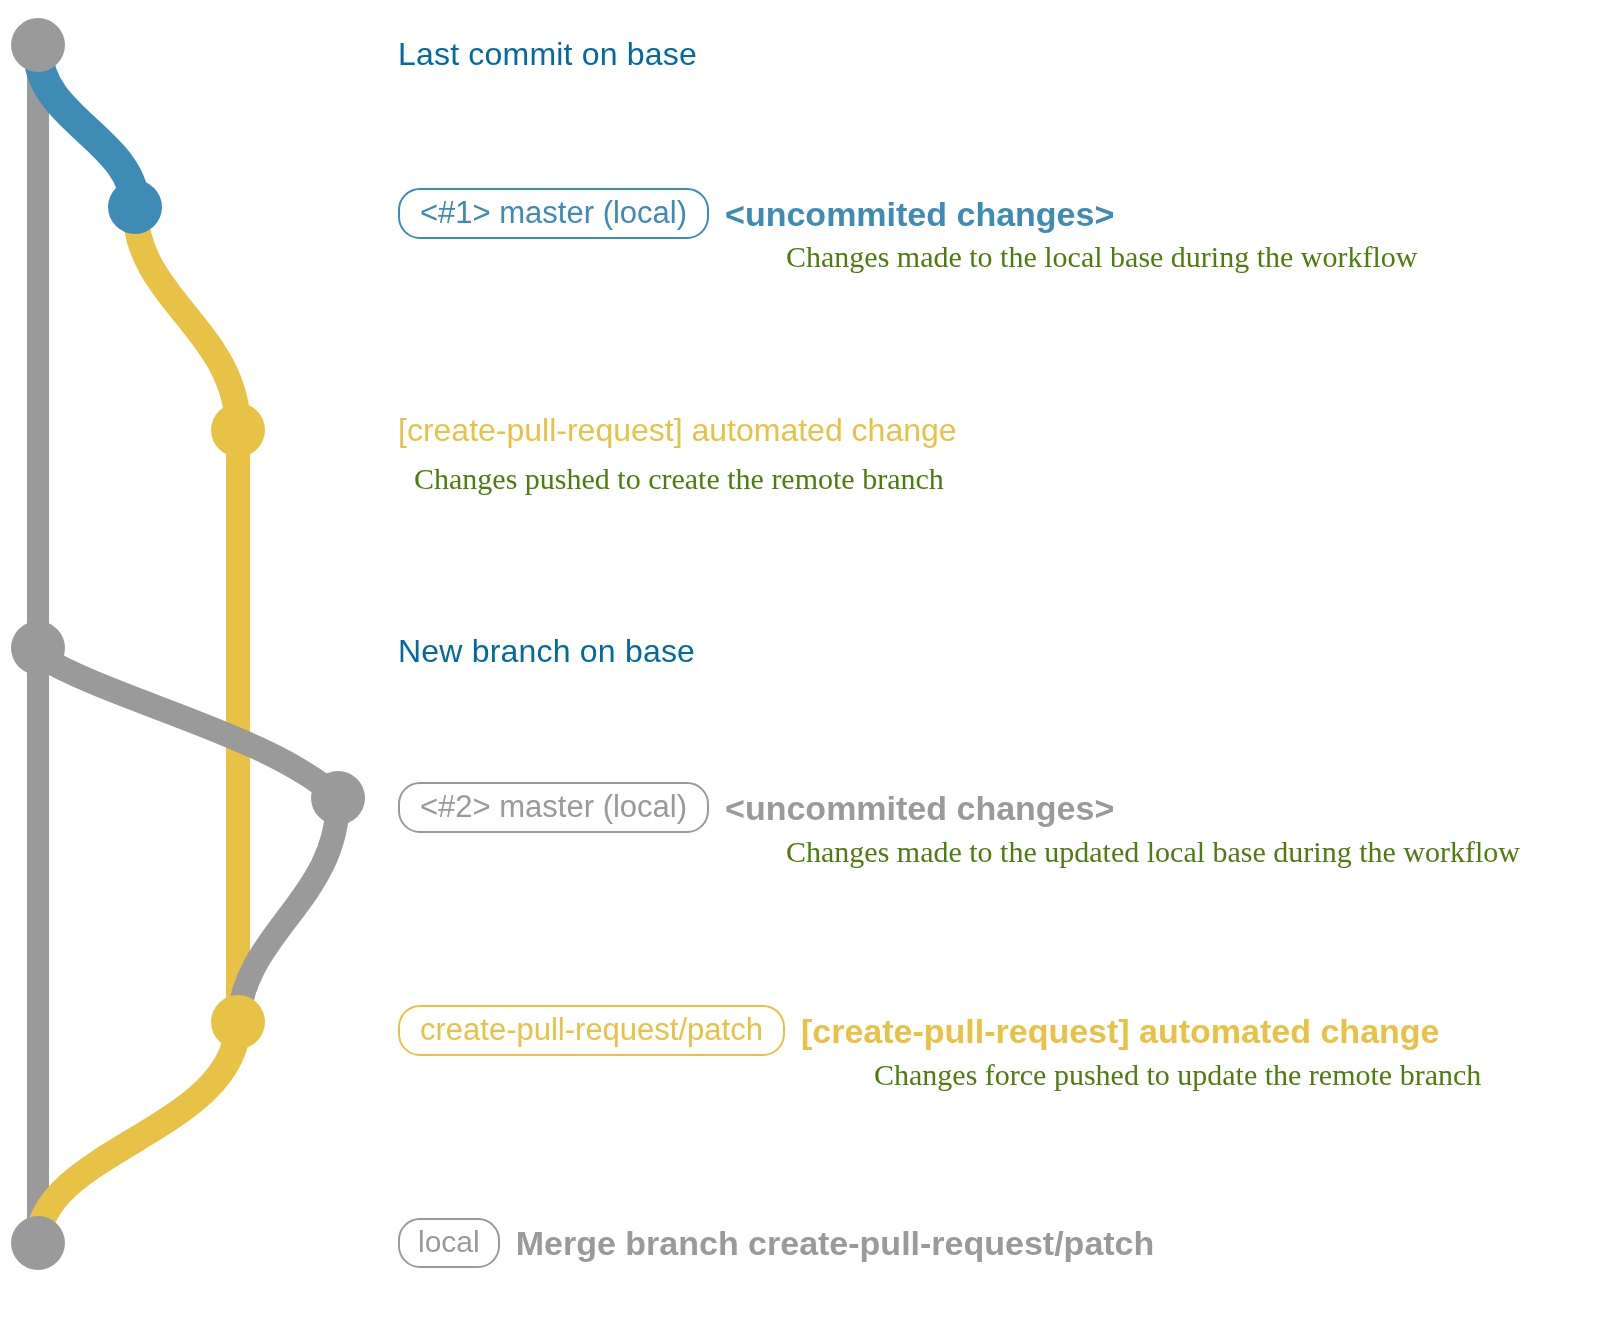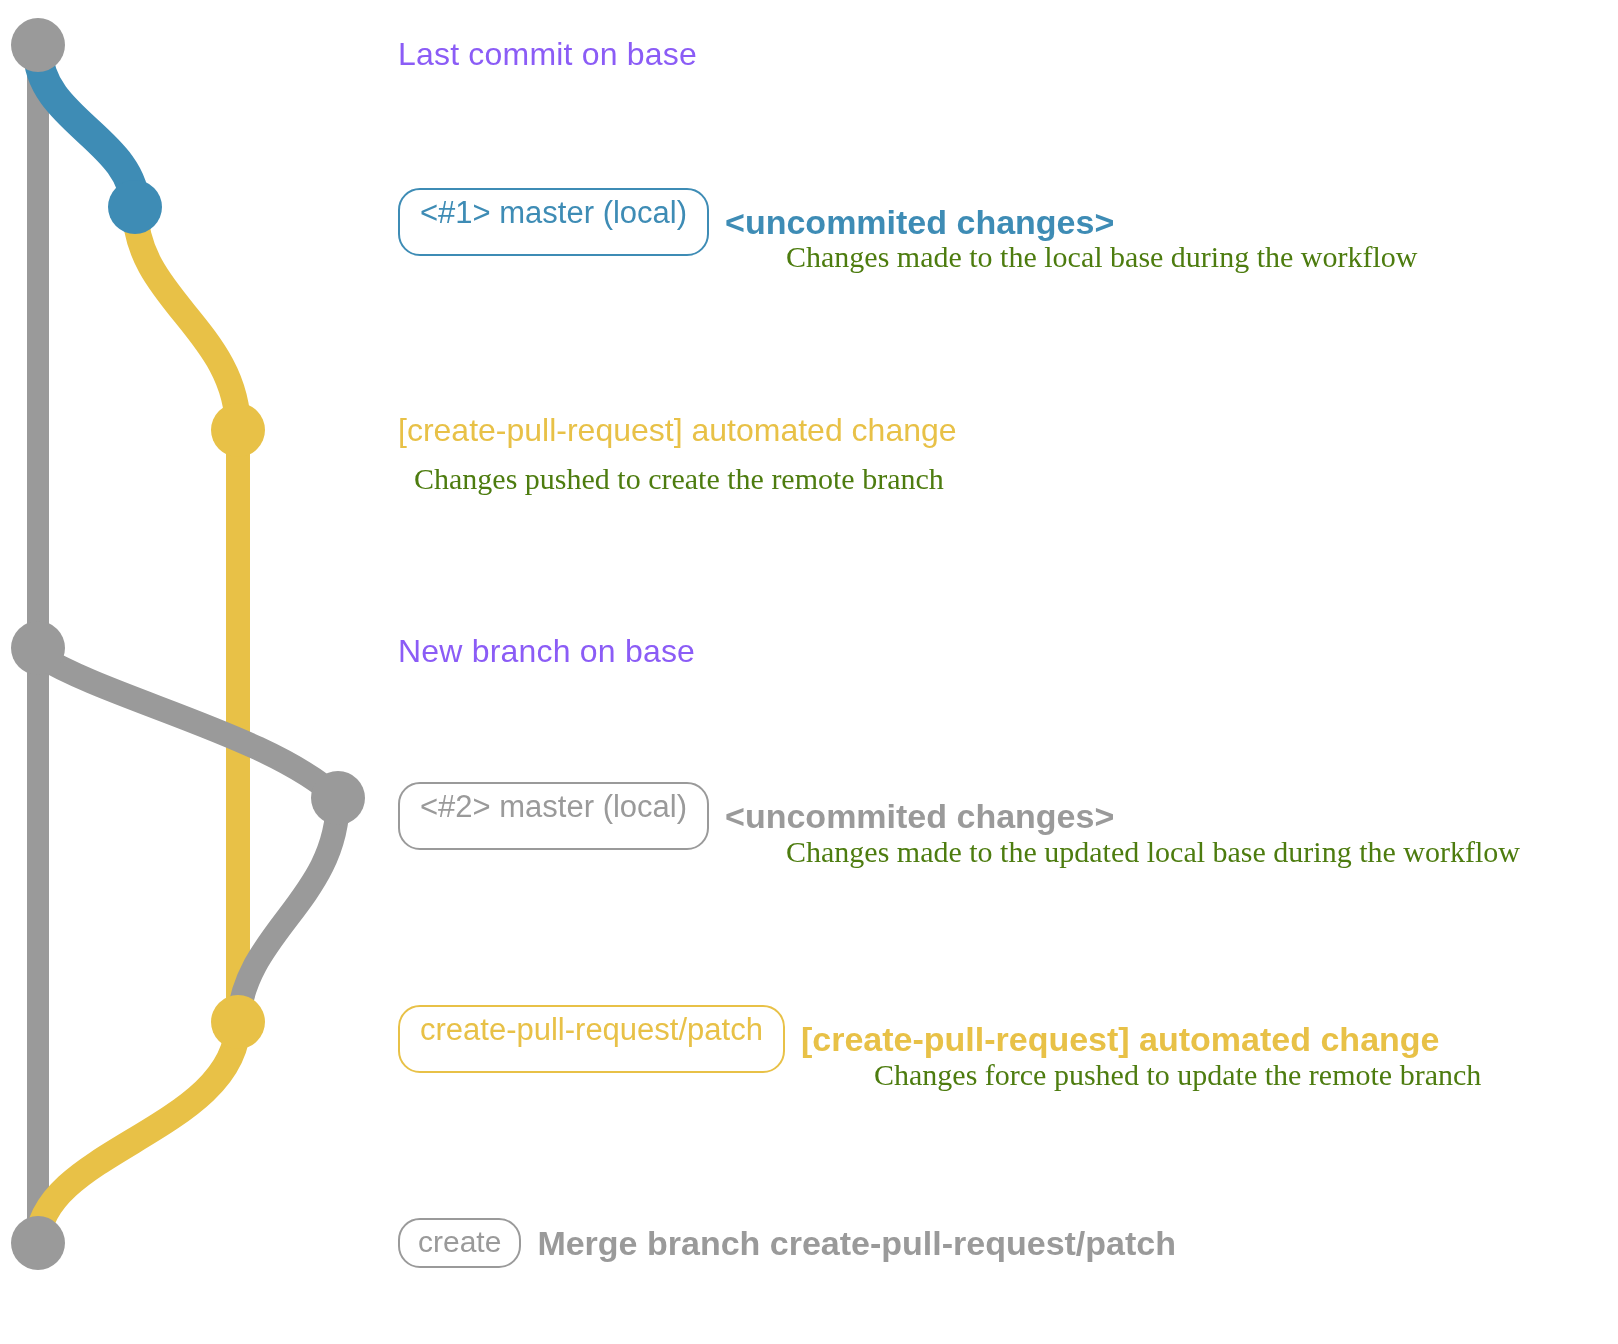--- a/index.html
+++ b/index.html
@@ -21,34 +21,34 @@
     top: 0;
     width: 1618px;
     height: 1344px;
   }
   .anno {
     position: absolute;
     white-space: nowrap;
   }
   .section-title {
     font-size: 32px;
-    color: #8b5cf6;
+    color: #0369a1;
     letter-spacing: 0.2px;
   }
   .row {
     position: absolute;
     display: flex;
     align-items: center;
     white-space: nowrap;
   }
   .chip {
     display: inline-block;
     border: 2px solid #9a9a9a;
     border-radius: 22px;
-    padding: 7px 20px 26px 20px;
+    padding: 7px 20px 9px 20px;
     font-size: 31px;
     color: #9a9a9a;
     line-height: 1;
     background: #ffffff;
   }
   .chip.blue {
     border-color: #3e8cb5;
     color: #3e8cb5;
   }
   .chip.yellow {
@@ -136,15 +136,15 @@
 </div>
 <div class="desc" style="left:786px; top:835px;">Changes made to the updated local base during the workflow</div>
 
 <div class="row" style="left:398px; top:1005px;">
   <span class="chip yellow">create-pull-request/patch</span>
   <span class="commit-msg yellow">[create-pull-request] automated change</span>
 </div>
 <div class="desc" style="left:874px; top:1058px;">Changes force pushed to update the remote branch</div>
 
 <div class="row" style="left:398px; top:1218px;">
-  <span class="chip small">create</span>
+  <span class="chip small">local</span>
   <span class="commit-msg">Merge branch create-pull-request/patch</span>
 </div>
 
 </body></html>

